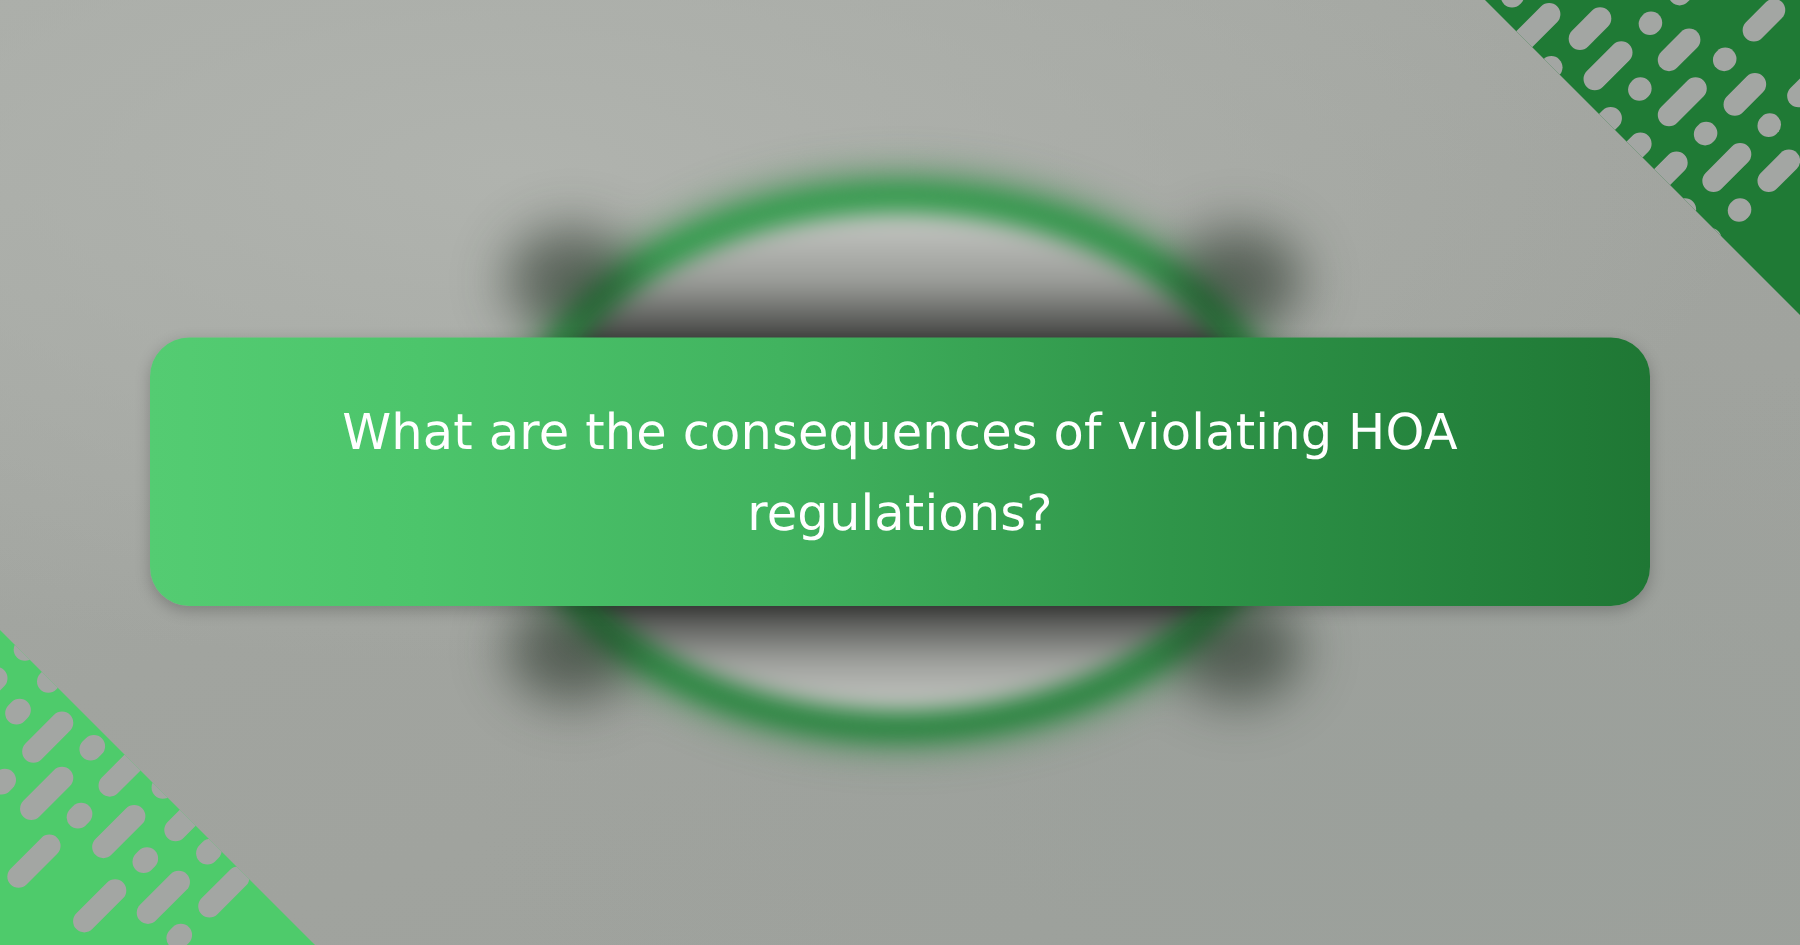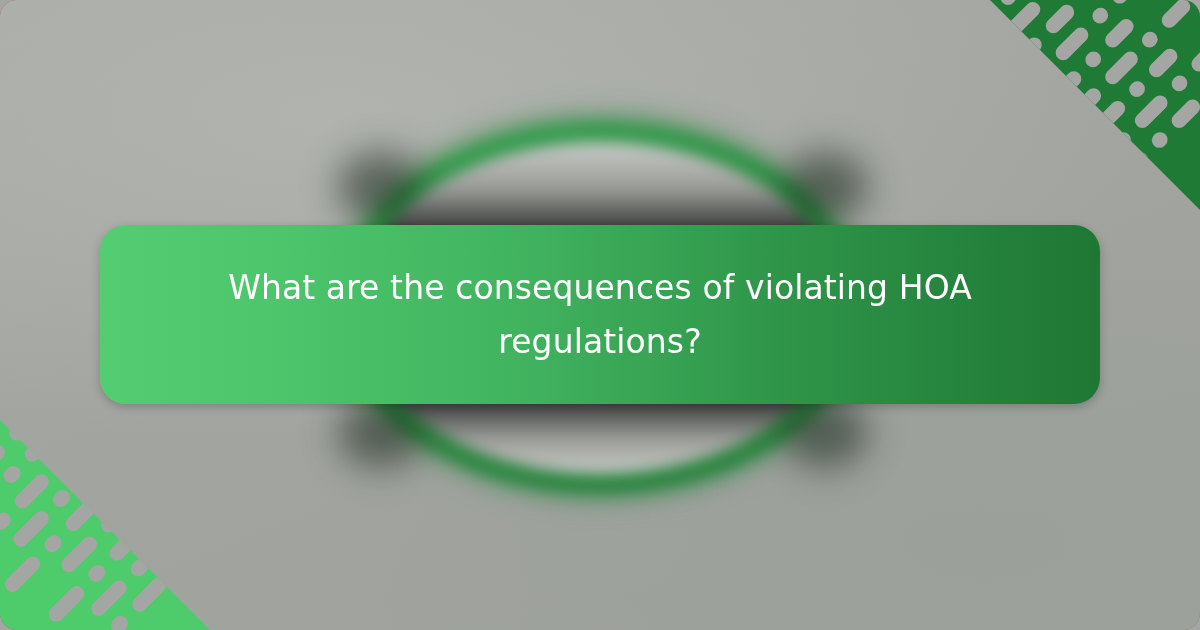--- a/index.html
+++ b/index.html
@@ -12,21 +12,20 @@
     position:relative;
   }
 
   
   #poster {
     position:relative;
     width:1200px;
     height:630px;
     background:#b91c1c;
     overflow:hidden;
-    border-radius:17px;
   }
 
   
   .bg-plate {
     position:absolute; inset:0;
     background:
       radial-gradient(120% 90% at 28% 18%, #b0b3ae 0%, rgba(176,179,174,0) 58%),
       radial-gradient(90% 80% at 82% 86%, #9ba09b 0%, rgba(155,160,155,0) 62%),
       linear-gradient(160deg, #a8aba6 0%, #a1a49f 45%, #9ea19c 100%);
   }

